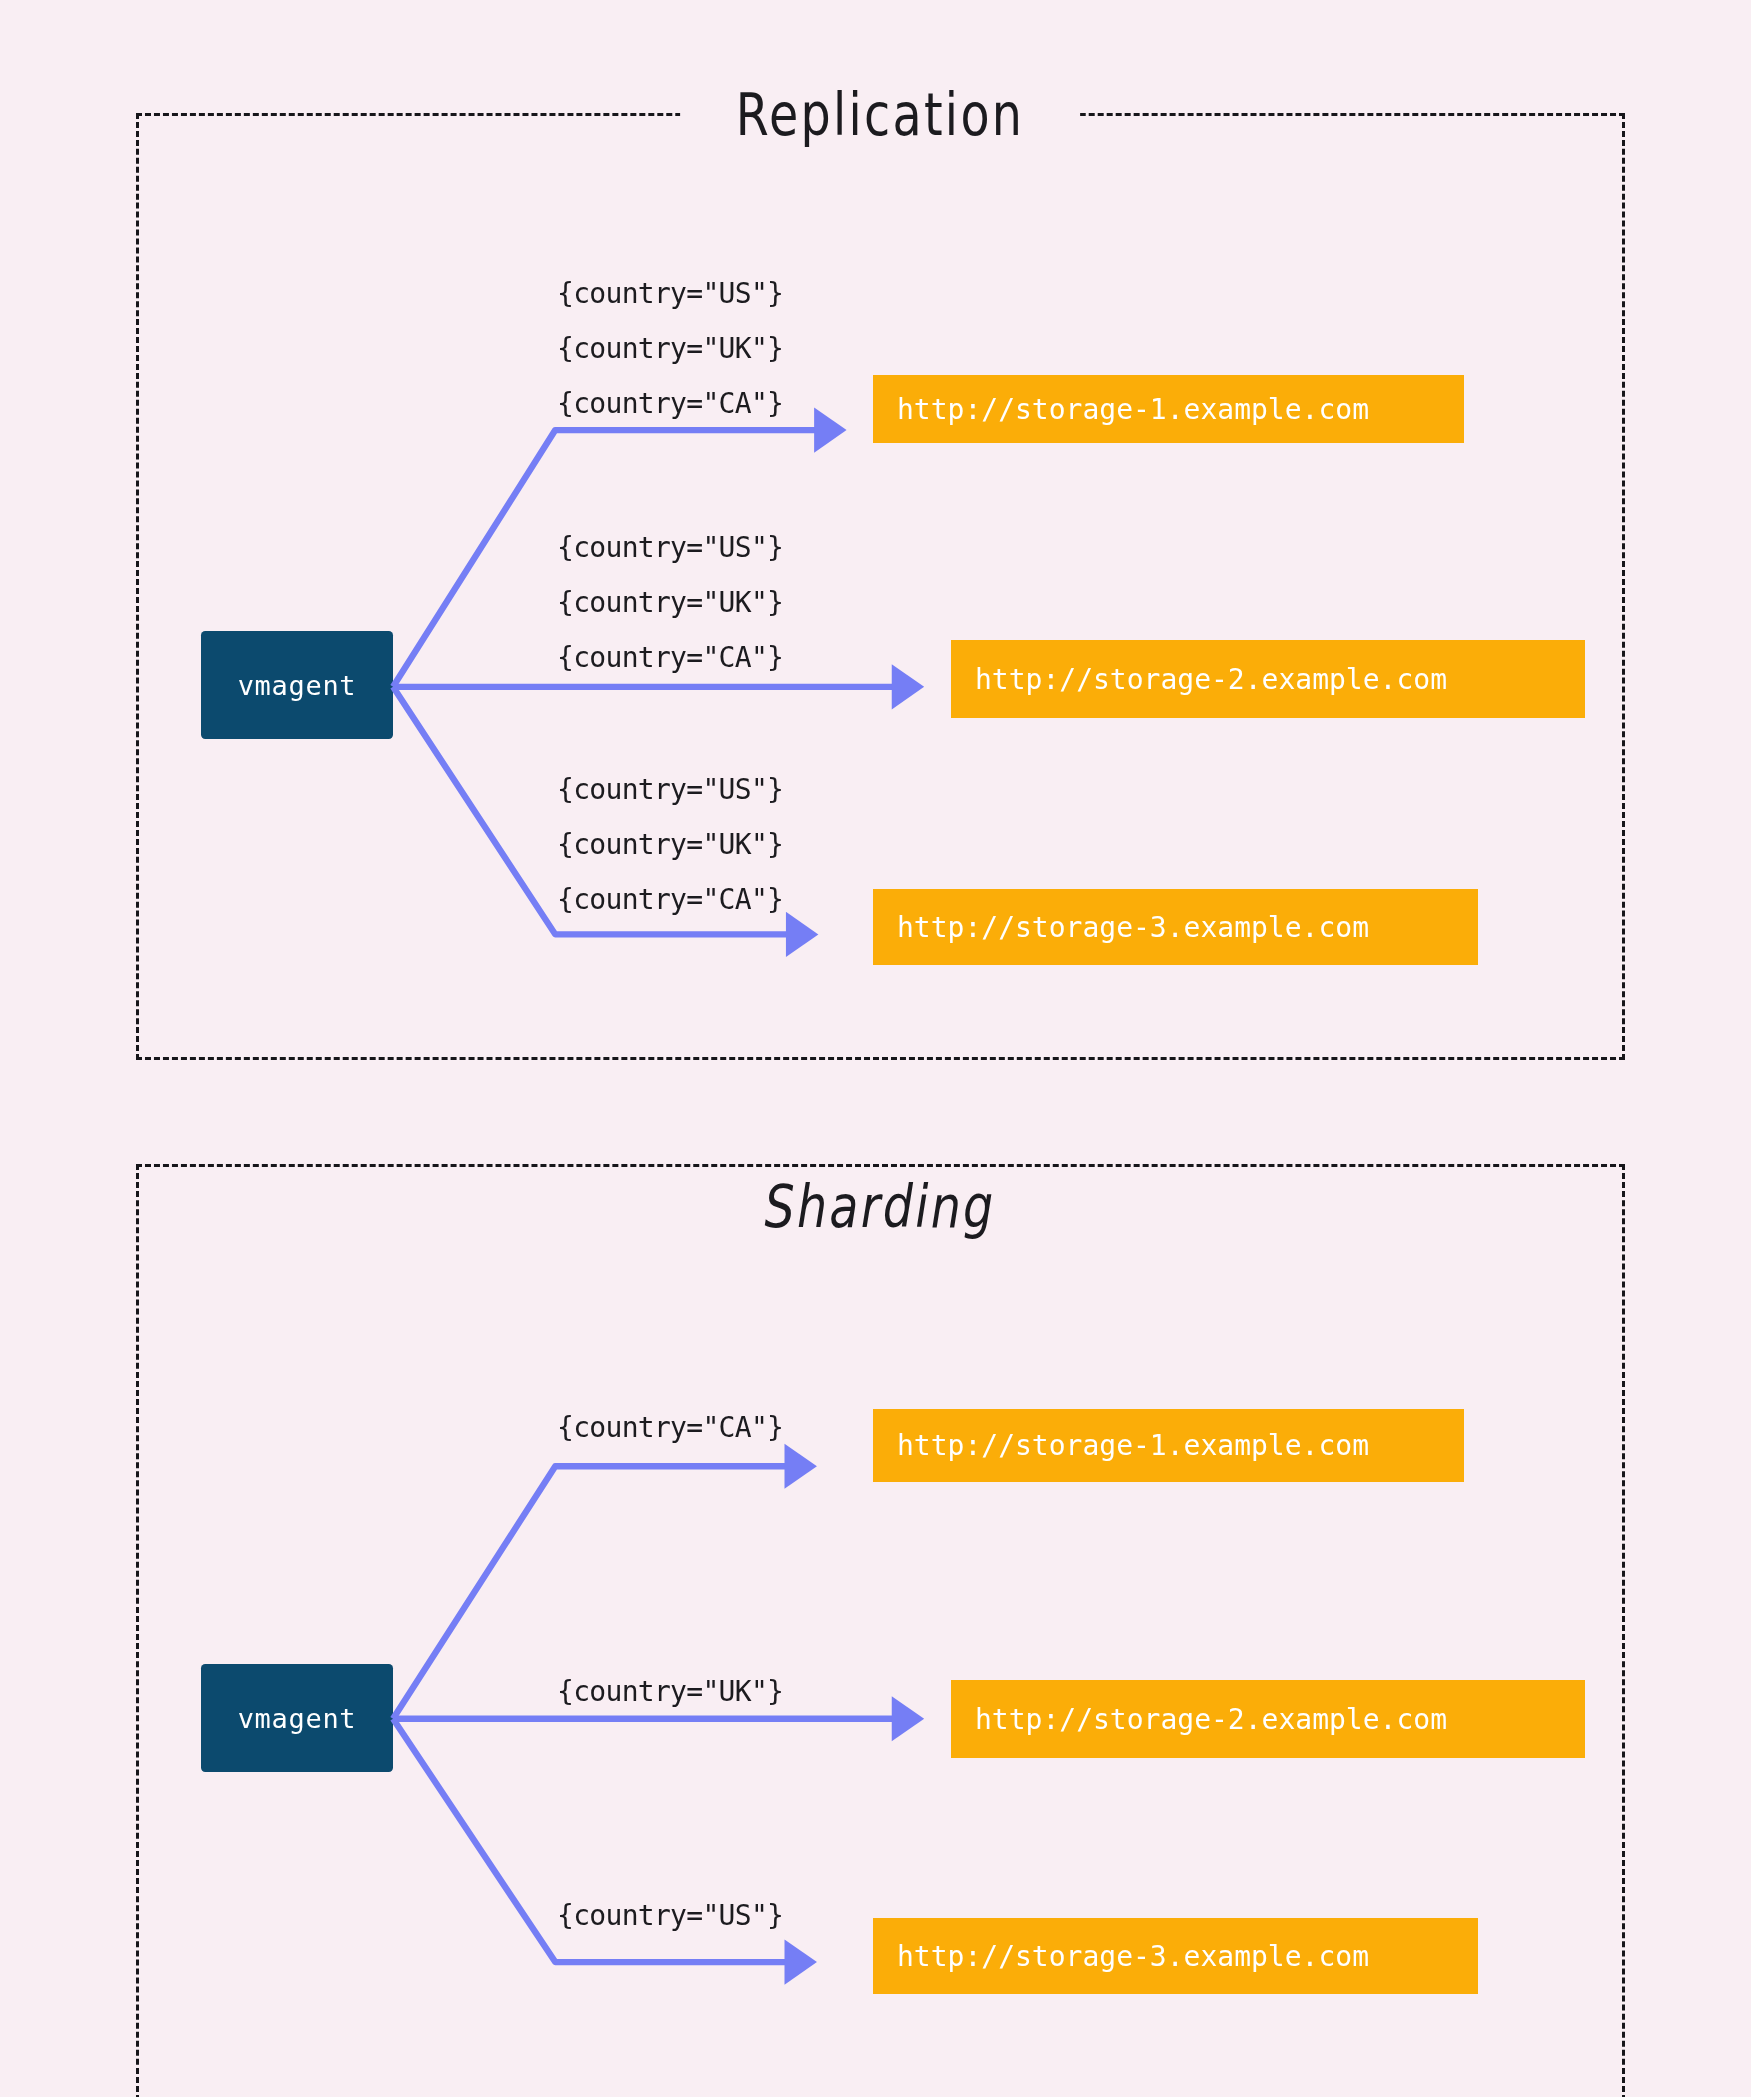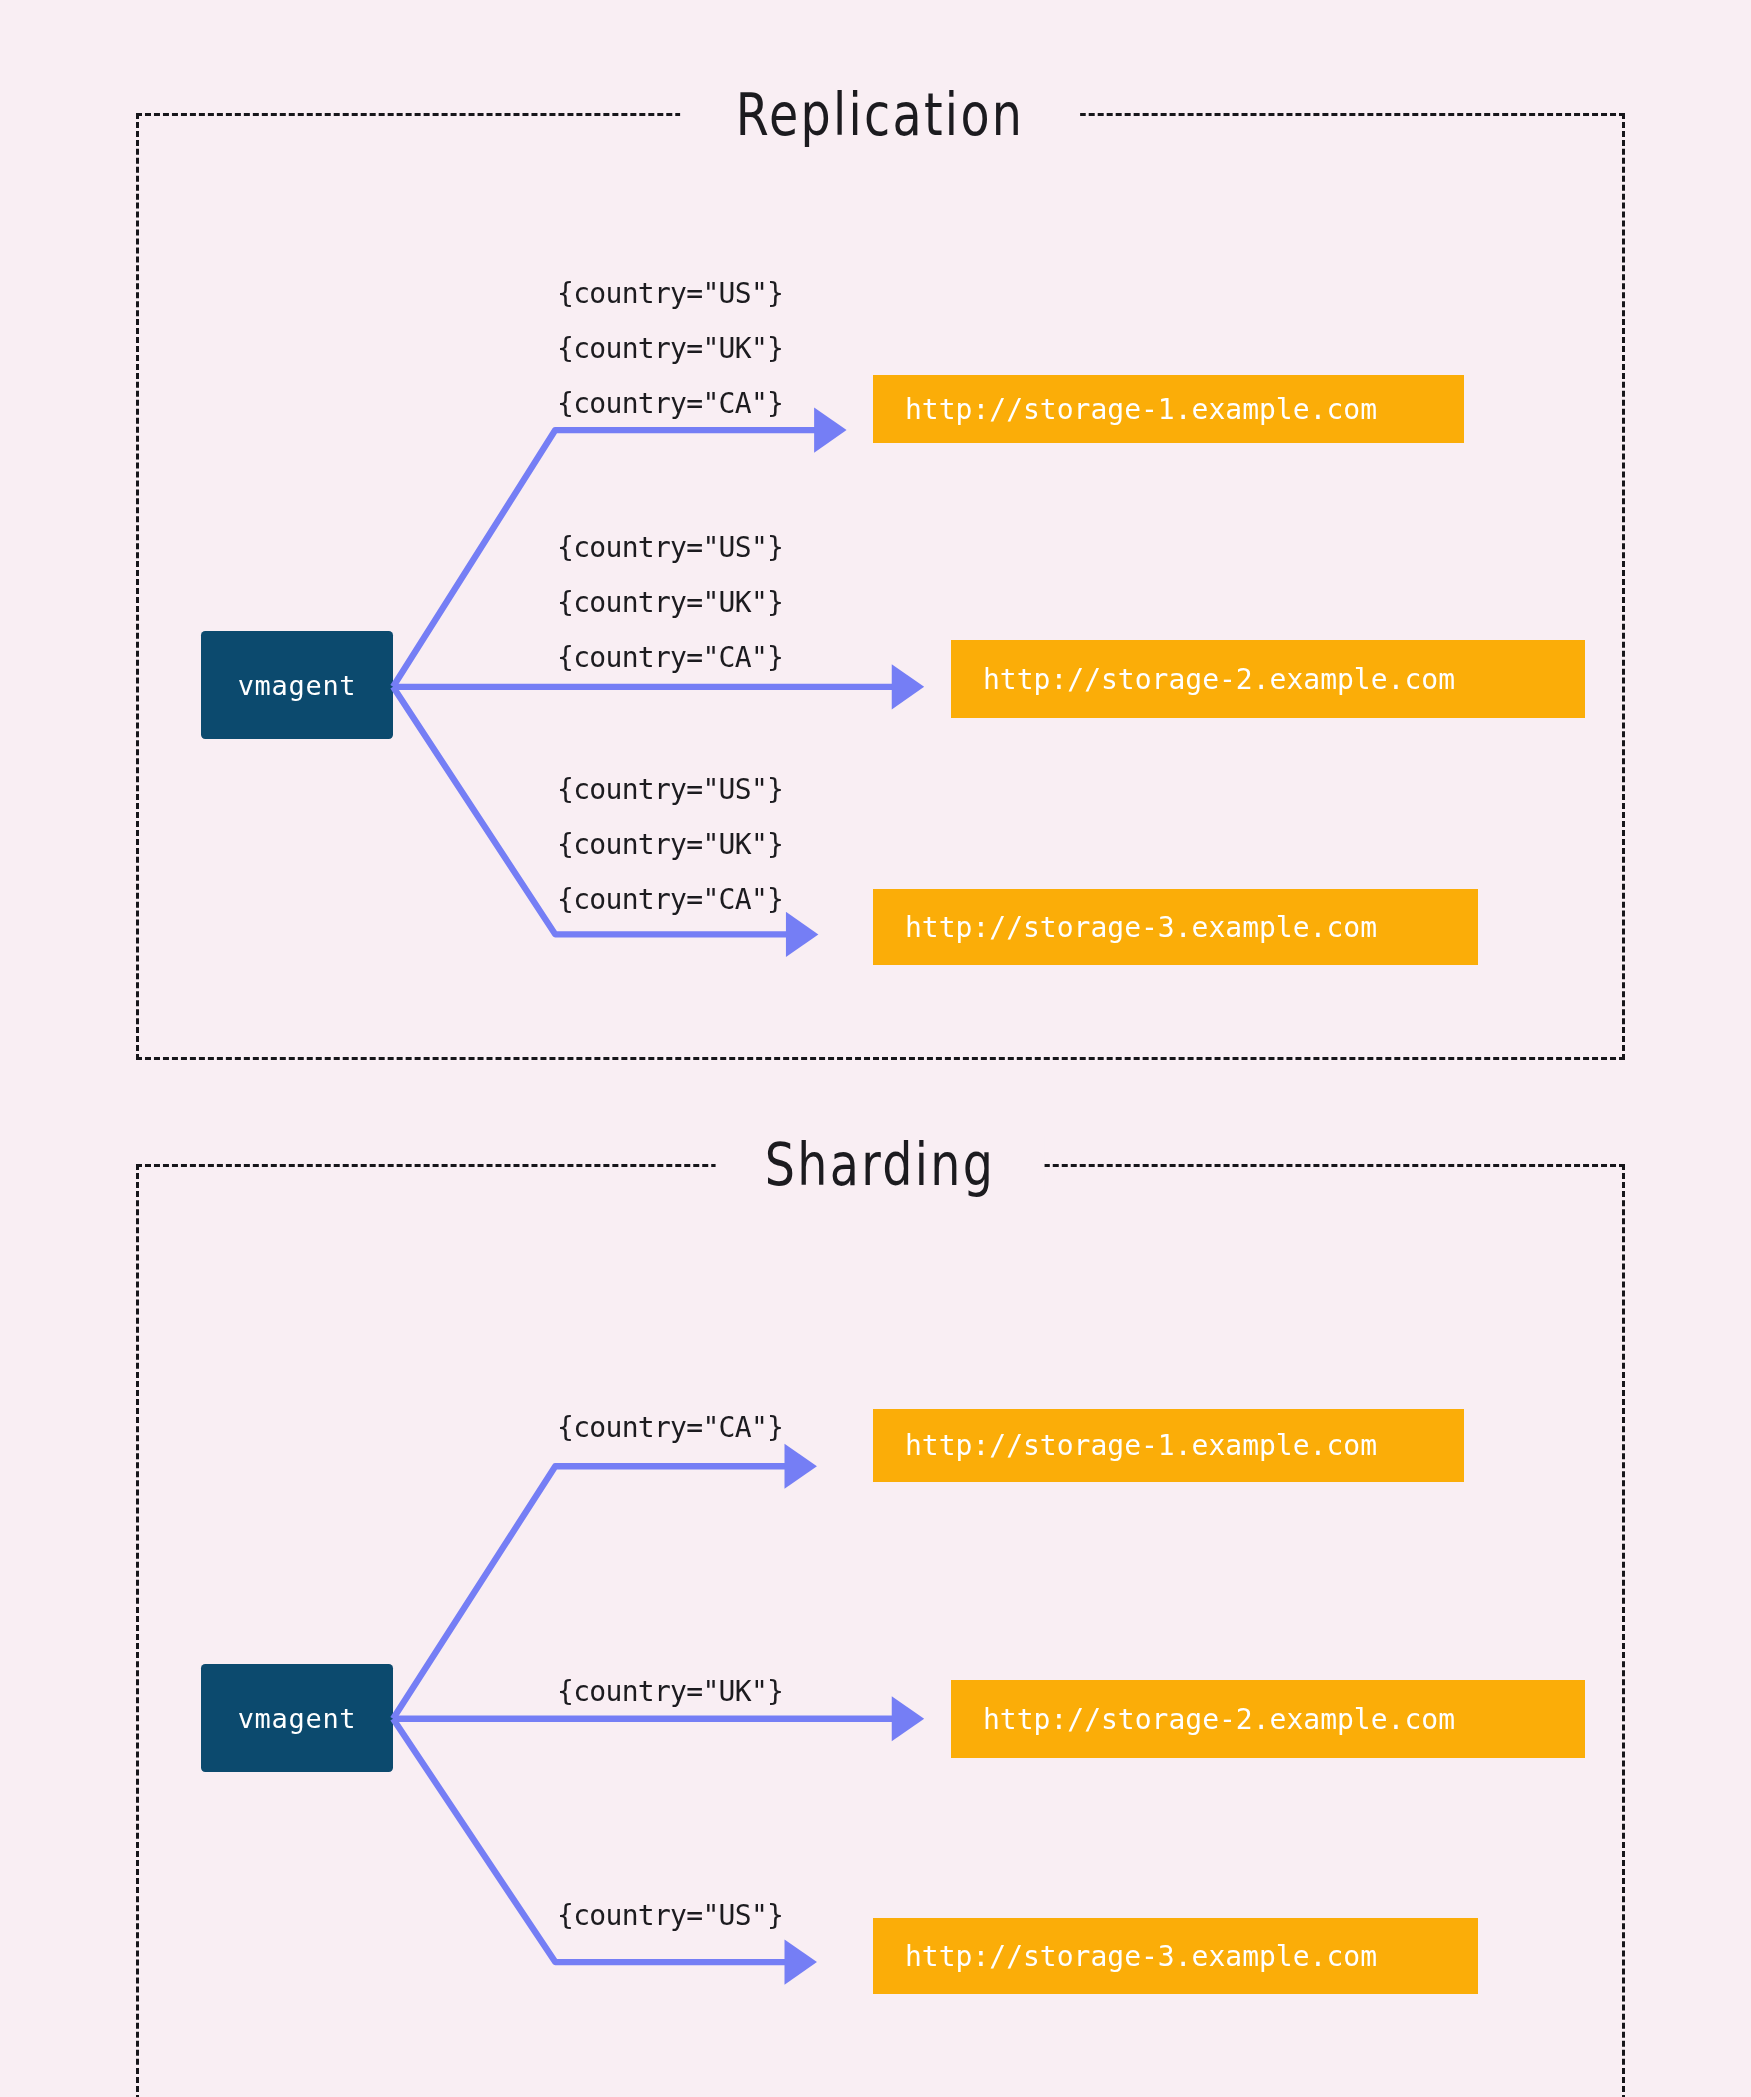--- a/index.html
+++ b/index.html
@@ -59,21 +59,22 @@
     transform: translate(-50%, -50%);
     
     transform-origin: center center;
   }
   #title-replication {
     left: 880px;
     top: 75px;
   }
   #title-sharding {
     left: 880px;
-    top: 1125px;
+    top: 1167px;
+    font-style: italic;
   }
   .group-title > span {
     display: inline-block;
     transform: scaleX(0.82);
   }
 
   
   .node {
     position: absolute;
     box-sizing: border-box;
@@ -86,21 +87,21 @@
   .node-vmagent {
     background: #0c4a6e;
     border-radius: 4.2px;
     justify-content: center;
     font-size: 27px;
     letter-spacing: 0.7px;
   }
   .node-storage {
     background: #fbad08;
     justify-content: flex-start;
-    padding-left: 32px;
+    padding-left: 24px;
     font-size: 28px;
     letter-spacing: 0px;
   }
 
   
   #rep-vmagent      { left: 201px;  top: 591px;  width: 192px; height: 108px; }
   #rep-storage-1    { left: 873px; top: 335px;  width: 591px; height: 68px;  }
   #rep-storage-2    { left: 951px; top: 600px;  width: 634px; height: 78px; }
   #rep-storage-3    { left: 873px; top: 849px; width: 605px; height: 76px; }
 

